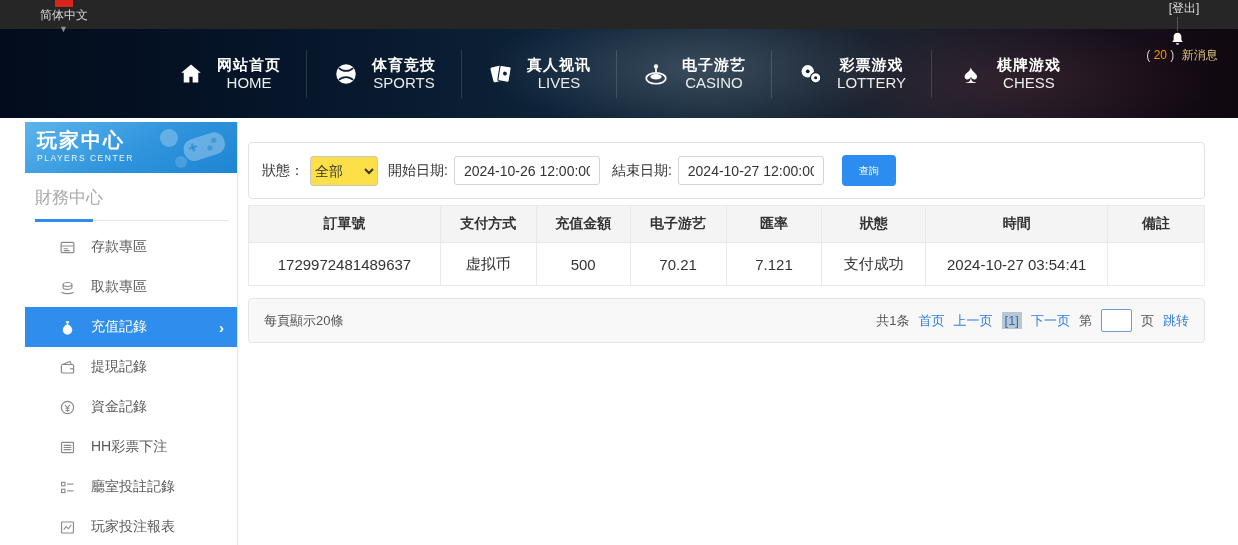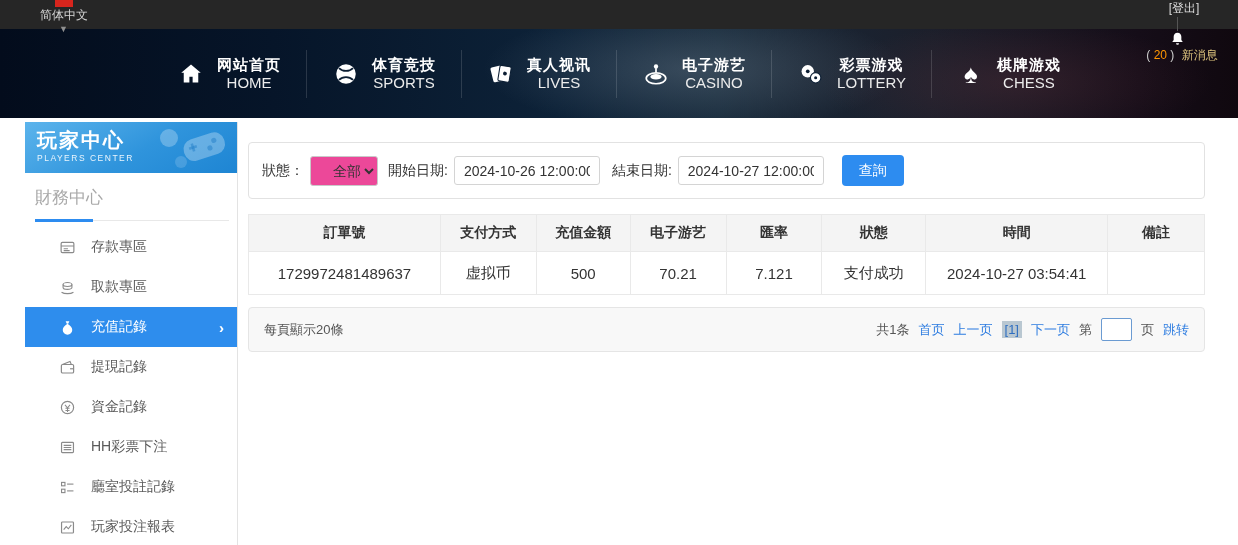--- a/index.html
+++ b/index.html
@@ -64,30 +64,30 @@
   .main { margin-left:10px; width:957px; }
   .tabs { display:flex; gap:13px; margin-top:12px; }
   .tab-pill { border:1px solid #c2c2c2; border-radius:17px; background:#fff;
     padding:7px 15px; font-size:14px; color:#333; cursor:pointer; }
   .tab-pill.active { color:#e23b3b; }
 
   .filterbox { margin-top:20px; border:1px solid #e2e2e2; border-radius:4px;
     padding:12px 13px; display:flex; align-items:center; font-size:14px; color:#333; }
   .filter-label { margin-right:6px; }
   .status-select { height:30px; width:68px; border:1px solid #c9c9c9; border-radius:3px;
-    font-size:14px; color:#333; background:#ec4899; margin-right:10px;
-    font-family:"Liberation Sans","DejaVu Sans",sans-serif;text-align:right; }
+    font-size:14px; color:#333; background:#fde047; margin-right:10px;
+    font-family:"Liberation Sans","DejaVu Sans",sans-serif; }
   .date-input { height:29px; width:146px; border:1px solid #d4d4d4; border-radius:3px;
     padding:0 9px; font-size:14px; color:#333; margin-right:12px;
     font-family:"Liberation Sans","DejaVu Sans",sans-serif; }
   .search-btn { height:31px; padding:0 17px; background:#2d8cf0; color:#fff; border:none;
-    border-radius:4px; font-size:14px; cursor:pointer; margin-left:6px;
+    border-radius:4px; font-size:10px; cursor:pointer; margin-left:6px;
     font-family:"Liberation Sans","DejaVu Sans",sans-serif; }
 
-  table.records { margin-top:15px; width:100%; border-collapse:collapse; text-align:center;border-radius:32px; }
+  table.records { margin-top:6px; width:100%; border-collapse:collapse; text-align:center;border-radius:32px; }
   .records th { background:#f4f4f4; border:1px solid #e9e9e9; height:37px;
     font-size:14px; color:#333; font-weight:bold; }
   .records td { border:1px solid #e9e9e9; height:43px; font-size:15px; color:#333; background:#fff; }
 
   .pagebar { margin-top:12px; border:1px solid #e5e5e5; background:#f8f8f8; border-radius:4px;
     height:45px; display:flex; align-items:center; justify-content:space-between;
     padding:0 15px; font-size:13px; color:#555; }
   .page-right { display:flex; align-items:center; gap:9px; }
   .page-link { color:#2d7ce0; cursor:pointer; }
   .page-current { color:#2d6dc0; background:#b9c7d1; padding:1px 3px; }

